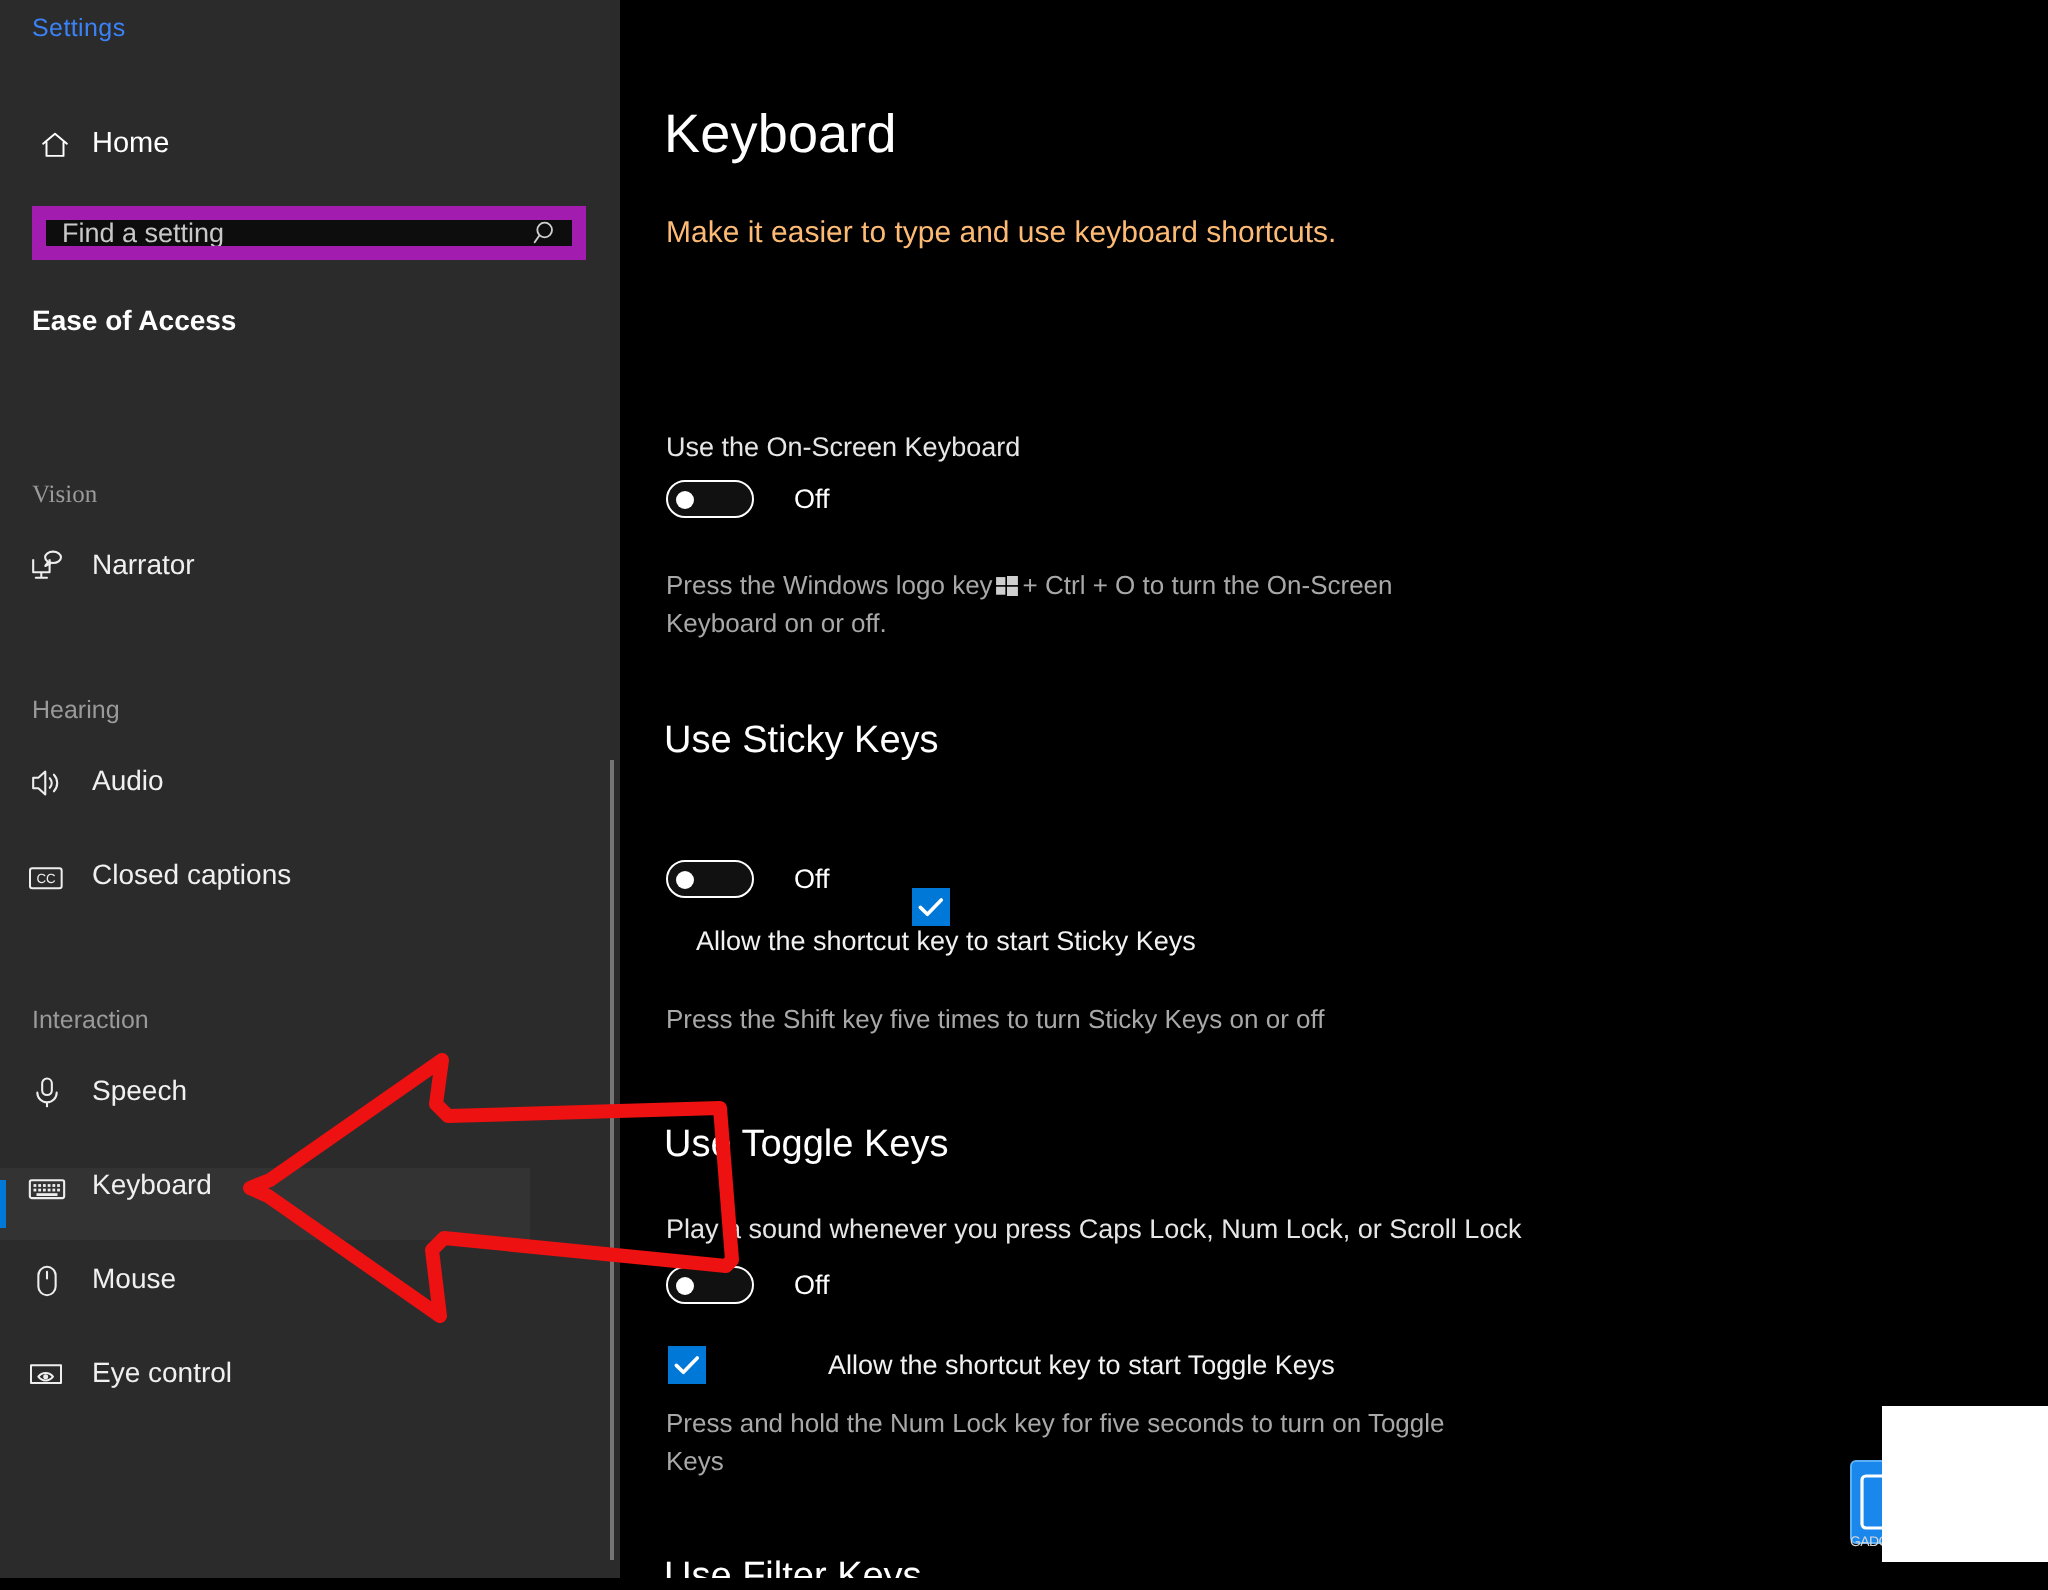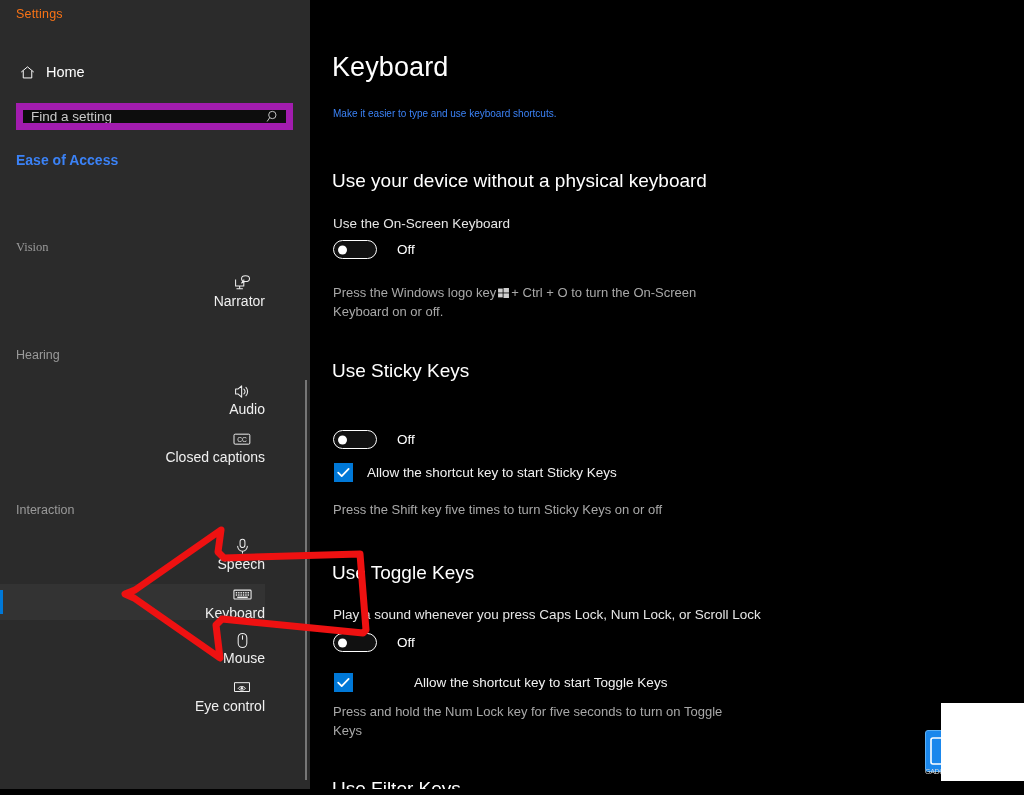--- a/index.html
+++ b/index.html
@@ -32,21 +32,21 @@
     left: 0; top: 0;
     width: 310px;
     height: 789px;
     background: #2b2b2b;
     overflow: hidden;
   }
   #sidebar-title {
     position: absolute;
     left: 16px; top: 7px;
     font-size: 12.5px;
-    color: #f97316;
+    color: #3b82f6;
     letter-spacing: 0.2px;
   }
   #home-row {
     position: absolute;
     left: 8px; top: 56px;
     width: 290px; height: 32px;
     display: flex;
     align-items: center;
     cursor: default;
   }
@@ -92,39 +92,38 @@
     justify-content: center;
     align-items: center;
     flex: none;
   }
 
   #category-title {
     position: absolute;
     left: 16px; top: 152px;
     font-size: 14px;
     font-weight: bold;
-    color: #3b82f6;
+    color: #ffffff;
   }
 
   
   .group-header {
     position: absolute;
     left: 16px;
     font-size: 12.5px;
     color: #9a9a9a;
   }
   .nav-item {
     position: absolute;
     left: 0;
     width: 265px;
     height: 36px;
     display: flex;
-    align-items: flex-end;
+    align-items: flex-start;
     cursor: default;
-    flex-direction: column;
   }
   .nav-item .sel-bar {
     position: absolute;
     left: 0; top: 6px;
     width: 3px; height: 24px;
     background: transparent;
   }
   .nav-item.selected .sel-bar { background: #0078d7; }
   .nav-item.selected { background: #333333; }
   .nav-item .nav-ico {
@@ -162,22 +161,22 @@
     position: absolute;
     left: 22px; top: 52px;
     font-size: 27px;
     font-weight: normal;
     color: #ffffff;
     letter-spacing: 0.1px;
   }
   #page-subtitle {
     position: absolute;
     left: 23px; top: 108px;
-    font-size: 10px;
-    color: #3b82f6;
+    font-size: 15px;
+    color: #fdba74;
   }
 
   .section-head {
     position: absolute;
     left: 22px;
     font-size: 19px;
     color: #ffffff;
   }
   .setting-label {
     position: absolute;
@@ -426,21 +425,20 @@
     </div>
 
     <div id="sidebar-scrollbar"></div>
   </div>
 
   <div id="content">
 
     <div id="page-title">Keyboard</div>
     <div id="page-subtitle">Make it easier to type and use keyboard shortcuts.</div>
 
-    <div class="section-head" style="top:170px;">Use your device without a physical keyboard</div>
 
     <div class="setting-label" style="top:216px;">Use the On-Screen Keyboard</div>
 
     <div class="toggle-row" style="top:240px;">
       <span class="toggle">
         <span class="knob"></span>
       </span>
       <span class="toggle-state">Off</span>
     </div>
 
@@ -458,21 +456,21 @@
     <div class="section-head" style="top:360px;">Use Sticky Keys</div>
 
 
     <div class="toggle-row" style="top:430px;">
       <span class="toggle">
         <span class="knob"></span>
       </span>
       <span class="toggle-state">Off</span>
     </div>
 
-    <div class="check-row" style="top:463px; left:24px;">
+    <div class="check-row" style="top:444px; left:24px;flex-direction:column;">
       <span class="checkbox">
         <svg width="19" height="19" viewBox="0 0 20 20">
           <path d="M4.4 10.2 L8.1 13.8 L15.4 6.3" fill="none" stroke="#ffffff" stroke-width="1.9" stroke-linecap="round" stroke-linejoin="round"></path>
         </svg>
       </span>
       <span class="check-label">Allow the shortcut key to start Sticky Keys</span>
     </div>
 
     <div class="hint-text" style="top:500px;">Press the Shift key five times to turn Sticky Keys on or off</div>
 

